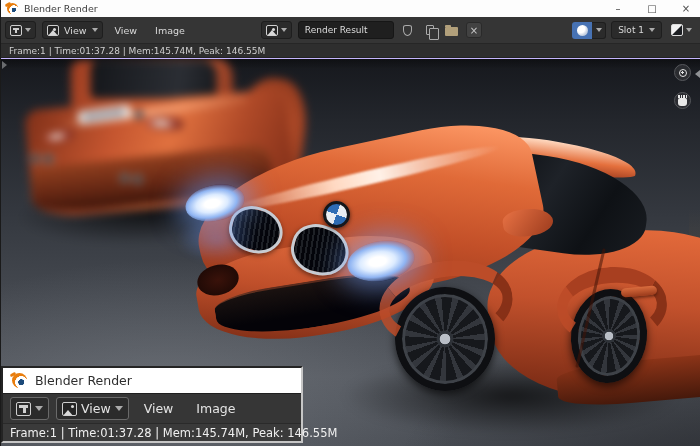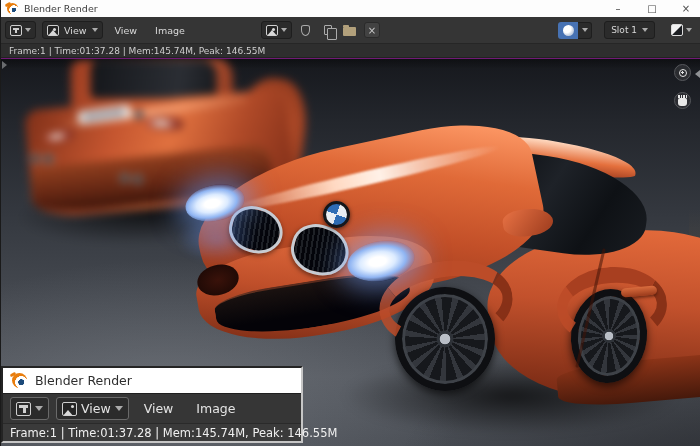--- a/index.html
+++ b/index.html
@@ -1,18 +1,18 @@
 <!DOCTYPE html>
 <html><head>
 <meta charset="utf-8">
 <style>
   *{margin:0;padding:0;box-sizing:border-box}
   html,body{width:700px;height:446px;overflow:hidden}
   body{font-family:"DejaVu Sans","Liberation Sans",sans-serif;background:#000;position:relative}
-  .window{position:absolute;inset:0;background:#701a75;overflow:hidden;border-left:1px solid #1a1a1a}
+  .window{position:absolute;inset:0;background:#c4b5fd;overflow:hidden;border-left:1px solid #1a1a1a}
 
   
   .titlebar{height:17px;background:#fdfdfd;display:flex;align-items:center;padding:0 6px;position:relative}
   .blender-logo{width:11px;height:11px;border-radius:50%;position:relative;margin-right:6px;
     background:radial-gradient(circle at 62% 62%, #1c4a7a 0 22%, #ffffff 24% 46%, #e87d0d 48% 100%);flex:none}
   .blender-logo::before{content:"";position:absolute;left:-2px;top:0;width:6px;height:3px;background:#e87d0d;border-radius:3px;transform:rotate(-28deg)}
   .titlebar .title{font-size:9.5px;color:#3c3c3c}
   .win-controls{position:absolute;right:8px;top:0;height:17px;display:flex;align-items:center;gap:22px}
   .win-controls span{font-size:10px;color:#4a4a4a;line-height:17px;width:12px;text-align:center;cursor:default}
 
@@ -29,21 +29,21 @@
   .icon-photo::before{content:"";position:absolute;left:-1px;bottom:-2px;border-left:6px solid transparent;border-right:6px solid transparent;border-bottom:7px solid #d8d8d8}
   .icon-photo::after{content:"";position:absolute;right:2px;top:2px;width:3px;height:3px;border-radius:50%;background:#d8d8d8}
   .name-field{height:18px;width:96px;background:#1f1f1f;border:1px solid #161616;border-radius:3px;display:flex;align-items:center;padding:0 6px;font-size:9px;color:#dedede}
   .dbicon{display:flex;align-items:center;justify-content:center;width:16px;height:18px;cursor:default}
   .icon-shield{width:9px;height:11px;border:1px solid #ababab;border-radius:4px 4px 6px 6px/3px 3px 8px 8px}
   .icon-pages{width:8px;height:10px;border:1px solid #ababab;border-radius:1px;position:relative;background:#353535}
   .icon-pages::before{content:"";position:absolute;left:2px;top:2px;width:8px;height:10px;border:1px solid #ababab;background:#353535;border-radius:1px}
   .icon-folder{width:13px;height:9px;background:#b2a07b;border-radius:1px;position:relative;margin-top:2px}
   .icon-folder::before{content:"";position:absolute;top:-2px;left:0;width:6px;height:2px;background:#b2a07b;border-radius:1px 1px 0 0}
   .xbtn{height:16px;width:16px;background:#424242;border:1px solid #2a2a2a;border-radius:3px;color:#c9c9c9;font-size:10px;display:flex;align-items:center;justify-content:center;cursor:default}
-  .hright{margin-left:auto;display:flex;align-items:center;gap:12px}
+  .hright{margin-left:auto;display:flex;align-items:center;gap:5px}
   .bluebtn{height:17px;width:20px;border-radius:3px 0 0 3px;background:#4772b3;display:flex;align-items:center;justify-content:center;cursor:default}
   .icon-sphere{width:11px;height:11px;border-radius:50%;background:radial-gradient(circle at 35% 35%, #ffffff 0 38%, #d5ddea 58%, #8aa3c4 100%)}
   .chevbtn{height:17px;width:14px;border-radius:0 3px 3px 0;background:#2b2b2b;border:1px solid #1e1e1e;border-left:none;display:flex;align-items:center;justify-content:center;cursor:default}
   .drop{height:18px;background:#2b2b2b;border:1px solid #1e1e1e;border-radius:3px;display:flex;align-items:center;gap:5px;padding:0 6px;font-size:9px;color:#d9d9d9;cursor:default}
   .icon-channels{width:12px;height:12px;border:1px solid #dcdcdc;border-radius:2px;background:linear-gradient(135deg,#f2f2f2 0 49%,#1c1e22 51% 100%)}
 
   
   .statusbar{height:14px;background:#2e2e2e;display:flex;align-items:center;padding:0 8px;border-bottom:1px solid #222}
   .statusbar span{font-size:9px;color:#cfcfcf;white-space:nowrap}
 
@@ -162,20 +162,21 @@
     </div>
     <span class="menu-label">View</span>
     <span class="menu-label">Image</span>
 
     <div style="width:58px"></div>
 
     <div class="hbtn">
       <span class="icon-photo"></span>
       <span class="chev"></span>
     </div>
+    <div class="name-field">Render Result</div>
     <span class="dbicon">
         <span class="icon-shield"></span>
       </span>
     <span class="dbicon">
         <span class="icon-pages"></span>
       </span>
     <span class="dbicon">
         <span class="icon-folder"></span>
       </span>
     <span class="xbtn">×</span>

